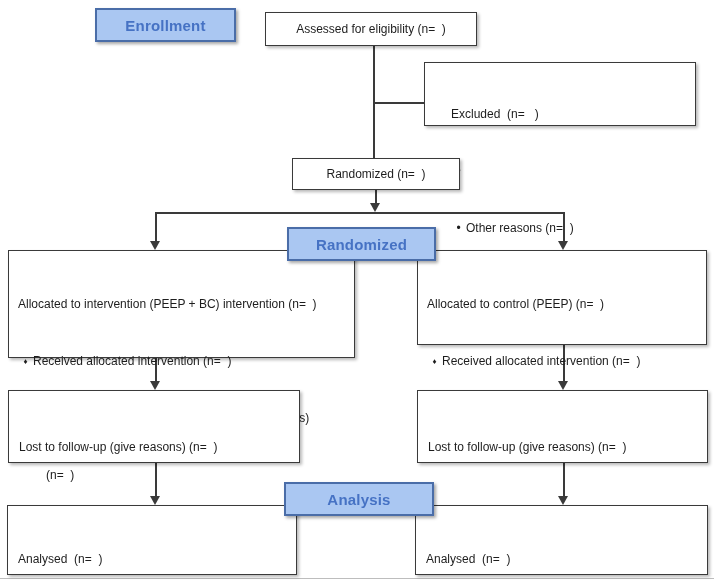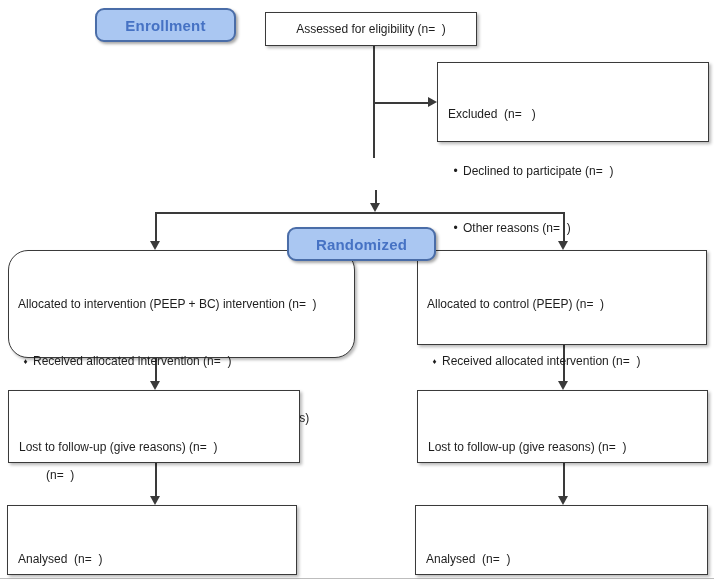--- a/index.html
+++ b/index.html
@@ -5,21 +5,21 @@
   html,body{margin:0;padding:0;background:#ffffff;}
   .canvas{
     position:relative;width:714px;height:582px;background:#ffffff;
     font-family:"Liberation Sans",sans-serif;font-size:12px;color:#1d1d1d;
     overflow:hidden;
   }
   .badge{
     position:absolute;display:flex;align-items:center;justify-content:center;
     background:var(--badge_fill,#aac7f2);
     border:2px solid var(--badge_border,#4a6da8);
-    border-radius:9px;color:var(--badge_text,#4672c4);
+    border-radius:0;color:var(--badge_text,#4672c4);
     font-weight:bold;font-size:15px;letter-spacing:.2px;
     box-shadow:2px 2px 3px rgba(0,0,0,.35);z-index:5;
   }
   .box{
     position:absolute;background:#fff;
     border:1.5px solid var(--box_border,#3a3a3a);
     box-shadow:2px 2px 3px rgba(0,0,0,.28);
     z-index:2;line-height:19px;white-space:pre-wrap;box-sizing:border-box;
   }
   .box.center{display:flex;align-items:center;justify-content:center;text-align:center;}
@@ -47,44 +47,46 @@
   <div class="badge" style="left:95px;top:8px;width:137px;height:30px;">Enrollment</div>
 
   <div class="box center" style="left:265px;top:12px;width:212px;height:34px;">
     <span>Assessed for eligibility (n=  )</span>
   </div>
 
   <div class="vline" style="left:373px;top:46px;height:112px;"></div>
   <div class="hline" style="left:373px;top:102px;width:55px;"></div>
   <div class="arrow-right" style="left:428px;top:97px;"></div>
 
-  <div class="box" style="left:437px;top:62px;width:272px;height:80px;padding:4px 6px 0 10px;">
+  <div class="box" style="left:424px;top:62px;width:272px;height:64px;padding:4px 6px 0 26px;">
     <div>Excluded  (n=   )</div>
     <div class="li">
       <span class="m r">•</span>
-      <span>Declined to participate (n=  )</span>
     </div>
     <div class="li">
       <span class="m r">•</span>
       <span>Other reasons (n=  )</span>
     </div>
   </div>
 
+  <div class="box center" style="left:292px;top:158px;width:168px;height:32px;">
+    <span>Randomized (n=  )</span>
+  </div>
 
   <div class="vline" style="left:375px;top:190px;height:14px;"></div>
   <div class="arrow-down" style="left:370px;top:203px;"></div>
   <div class="hline" style="left:155px;top:212px;width:409px;"></div>
   <div class="vline" style="left:155px;top:212px;height:30px;"></div>
   <div class="arrow-down" style="left:150px;top:241px;"></div>
   <div class="vline" style="left:563px;top:212px;height:30px;"></div>
   <div class="arrow-down" style="left:558px;top:241px;"></div>
 
   <div class="badge" style="left:287px;top:227px;width:145px;height:30px;">Randomized</div>
 
-  <div class="box" style="left:8px;top:250px;width:347px;height:108px;padding:6px 3px 0 9px;border-radius:20px;">
+  <div class="box" style="left:8px;top:250px;width:347px;height:108px;padding:6px 3px 0 9px;">
     <div style="white-space:pre;">Allocated to intervention (PEEP + BC) intervention (n=  )</div>
     <div class="li">
       <span class="m d">♦</span>
       <span>Received allocated intervention (n=  )</span>
     </div>
     <div class="li">
       <span class="m d">♦</span>
       <span>Did not receive allocated intervention (give reasons)</span>
     </div>
     <div class="cont">(n=  )</div>
@@ -116,20 +118,21 @@
   <div class="box" style="left:417px;top:390px;width:291px;height:73px;padding:9px 3px 0 10px;">
     <div>Lost to follow-up (give reasons) (n=  )</div>
     <div class="gap">Discontinued intervention (give reasons) (n=  )</div>
   </div>
 
   <div class="vline" style="left:155px;top:463px;height:34px;"></div>
   <div class="arrow-down" style="left:150px;top:496px;"></div>
   <div class="vline" style="left:563px;top:463px;height:34px;"></div>
   <div class="arrow-down" style="left:558px;top:496px;"></div>
 
+  <div class="badge" style="left:284px;top:482px;width:146px;height:30px;">Analysis</div>
 
   <div class="box" style="left:7px;top:505px;width:290px;height:70px;padding:6px 3px 0 10px;">
     <div>Analysed  (n=  )</div>
     
   </div>
 
   <div class="box" style="left:415px;top:505px;width:293px;height:70px;padding:6px 3px 0 10px;">
     <div>Analysed  (n=  )</div>
     
   </div>

